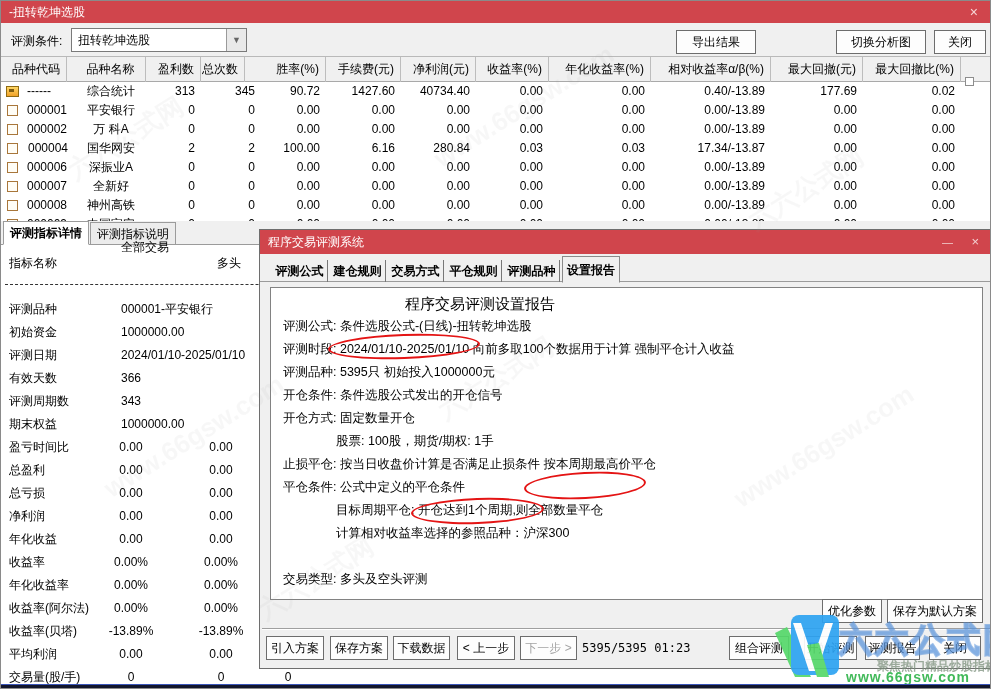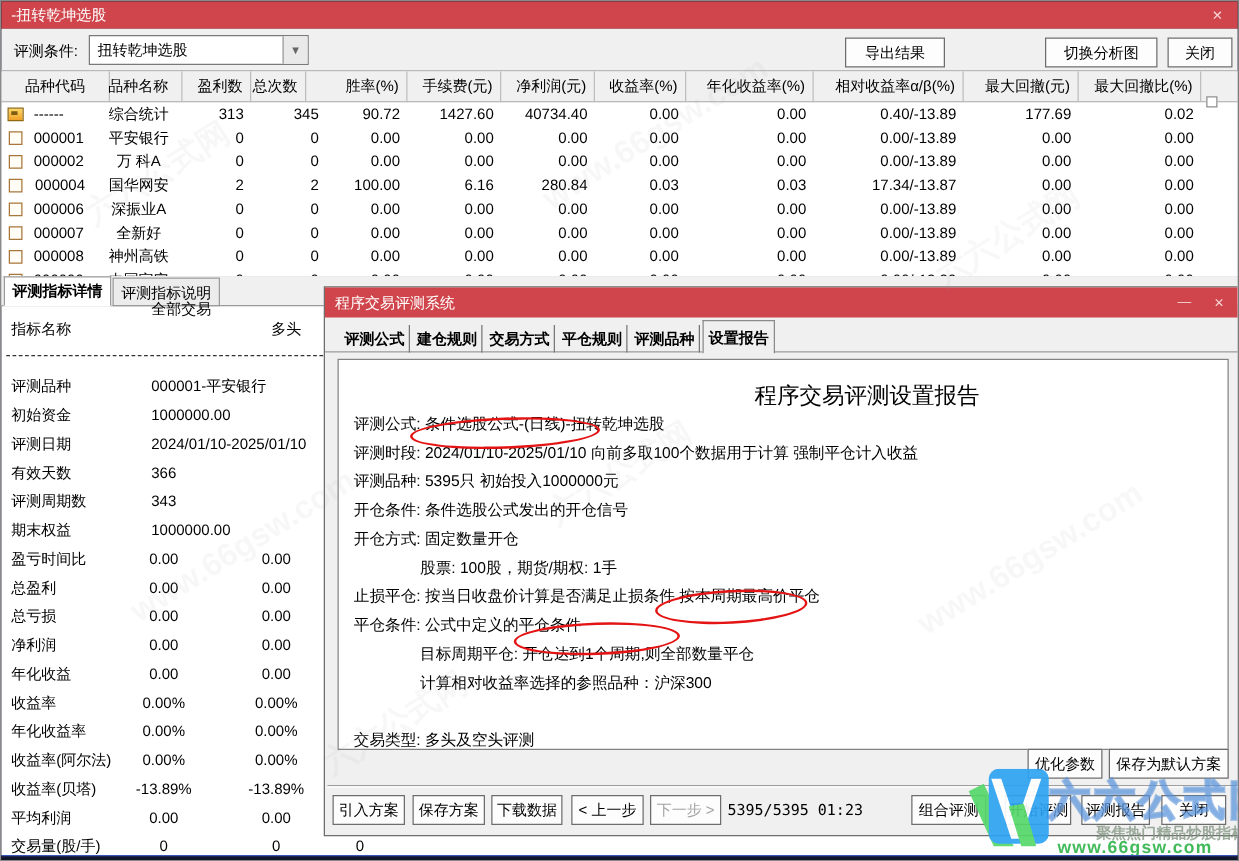--- a/index.html
+++ b/index.html
@@ -37,21 +37,21 @@
   .prow-label{position:absolute;left:8px;font-size:12px;line-height:18px;white-space:nowrap;}
   .prow-val{position:absolute;font-size:12px;line-height:18px;white-space:nowrap;}
   
   #dialog{position:absolute;left:258px;top:228px;width:733px;height:440px;background:#f0f0f0;border:1px solid #6e6e6e;z-index:5;}
   #dlg-title{position:absolute;left:0;top:0;width:100%;height:24px;background:#d0454c;color:#fff;font-size:12px;line-height:24px;padding-left:8px;}
   #dlg-title .ctl{position:absolute;top:0;color:#f3d2d2;font-size:13px;}
   #dlg-tabs{position:absolute;left:0;top:26px;width:100%;height:26px;border-bottom:1px solid #9b9b9b;}
   .dtab{position:absolute;top:4px;height:22px;font-size:12px;font-weight:bold;line-height:22px;text-align:center;border-right:1px solid #777;color:#000;}
   .dtab.active{top:0;height:27px;background:#f0f0f0;border:1px solid #8a8a8a;border-bottom:1px solid #f0f0f0;line-height:26px;z-index:2;}
   #report-box{position:absolute;left:10px;top:57px;width:713px;height:313px;background:#fff;border:1px solid #828282;overflow:hidden;}
-  #report-title{font-size:18px;line-height:23px;padding-left:134px;margin-top:17px;white-space:nowrap;text-align:center;}
+  #report-title{font-size:15px;line-height:23px;padding-left:134px;margin-top:4px;white-space:nowrap;}
   .rline{font-size:12.5px;line-height:23px;padding-left:12px;white-space:nowrap;}
   .rline.indent{padding-left:65px;}
   .ellipse{position:absolute;border:2px solid #e41414;border-radius:50%;z-index:6;}
   #dlg-sep{position:absolute;left:2px;top:398px;width:729px;border-top:1px solid #9f9f9f;border-bottom:1px solid #fff;}
   #progress{position:absolute;left:322px;top:411px;font-size:12px;font-family:"DejaVu Sans Mono",monospace;}
   
   #bottombar{position:absolute;left:0;top:683px;width:991px;height:6px;background:#12162c;border-top:1px solid #3a55b8;z-index:9;}
   
   #wm-global{position:absolute;left:0;top:0;width:991px;height:689px;z-index:7;pointer-events:none;}
   .wm{position:absolute;transform:rotate(-32deg);color:#9a9a9a;opacity:0.07;font-size:26px;font-weight:bold;white-space:nowrap;}
@@ -76,21 +76,21 @@
       <span>扭转乾坤选股</span>
       <span class="arrowbox">▼</span>
     </div>
     <div class="btn" style="left:675px;top:7px;width:80px;">导出结果</div>
     <div class="btn" style="left:835px;top:7px;width:90px;">切换分析图</div>
     <div class="btn" style="left:933px;top:7px;width:52px;">关闭</div>
   </div>
 
   <div id="tablewrap">
     <div id="thead">
-        <div class="th" style="left: 0px; width: 87px; text-align: center;">品种代码</div>
+        <div class="th" style="left: 0px; width: 66px; text-align: right;">品种代码</div>
         <div class="th" style="left: 75px; width: 70px; text-align: center;">品种名称</div>
         <div class="th" style="left: 145px; width: 55px; text-align: right;">盈利数</div>
         <div class="th" style="left: 184px; width: 60px; text-align: right;">总次数</div>
         <div class="th" style="left: 260px; width: 65px; text-align: right;">胜率(%)</div>
         <div class="th" style="left: 325px; width: 75px; text-align: right;">手续费(元)</div>
         <div class="th" style="left: 400px; width: 75px; text-align: right;">净利润(元)</div>
         <div class="th" style="left: 475px; width: 73px; text-align: right;">收益率(%)</div>
         <div class="th" style="left: 548px; width: 102px; text-align: right;">年化收益率(%)</div>
         <div class="th" style="left: 650px; width: 120px; text-align: right;">相对收益率α/β(%)</div>
         <div class="th" style="left: 770px; width: 92px; text-align: right;">最大回撤(元)</div>

